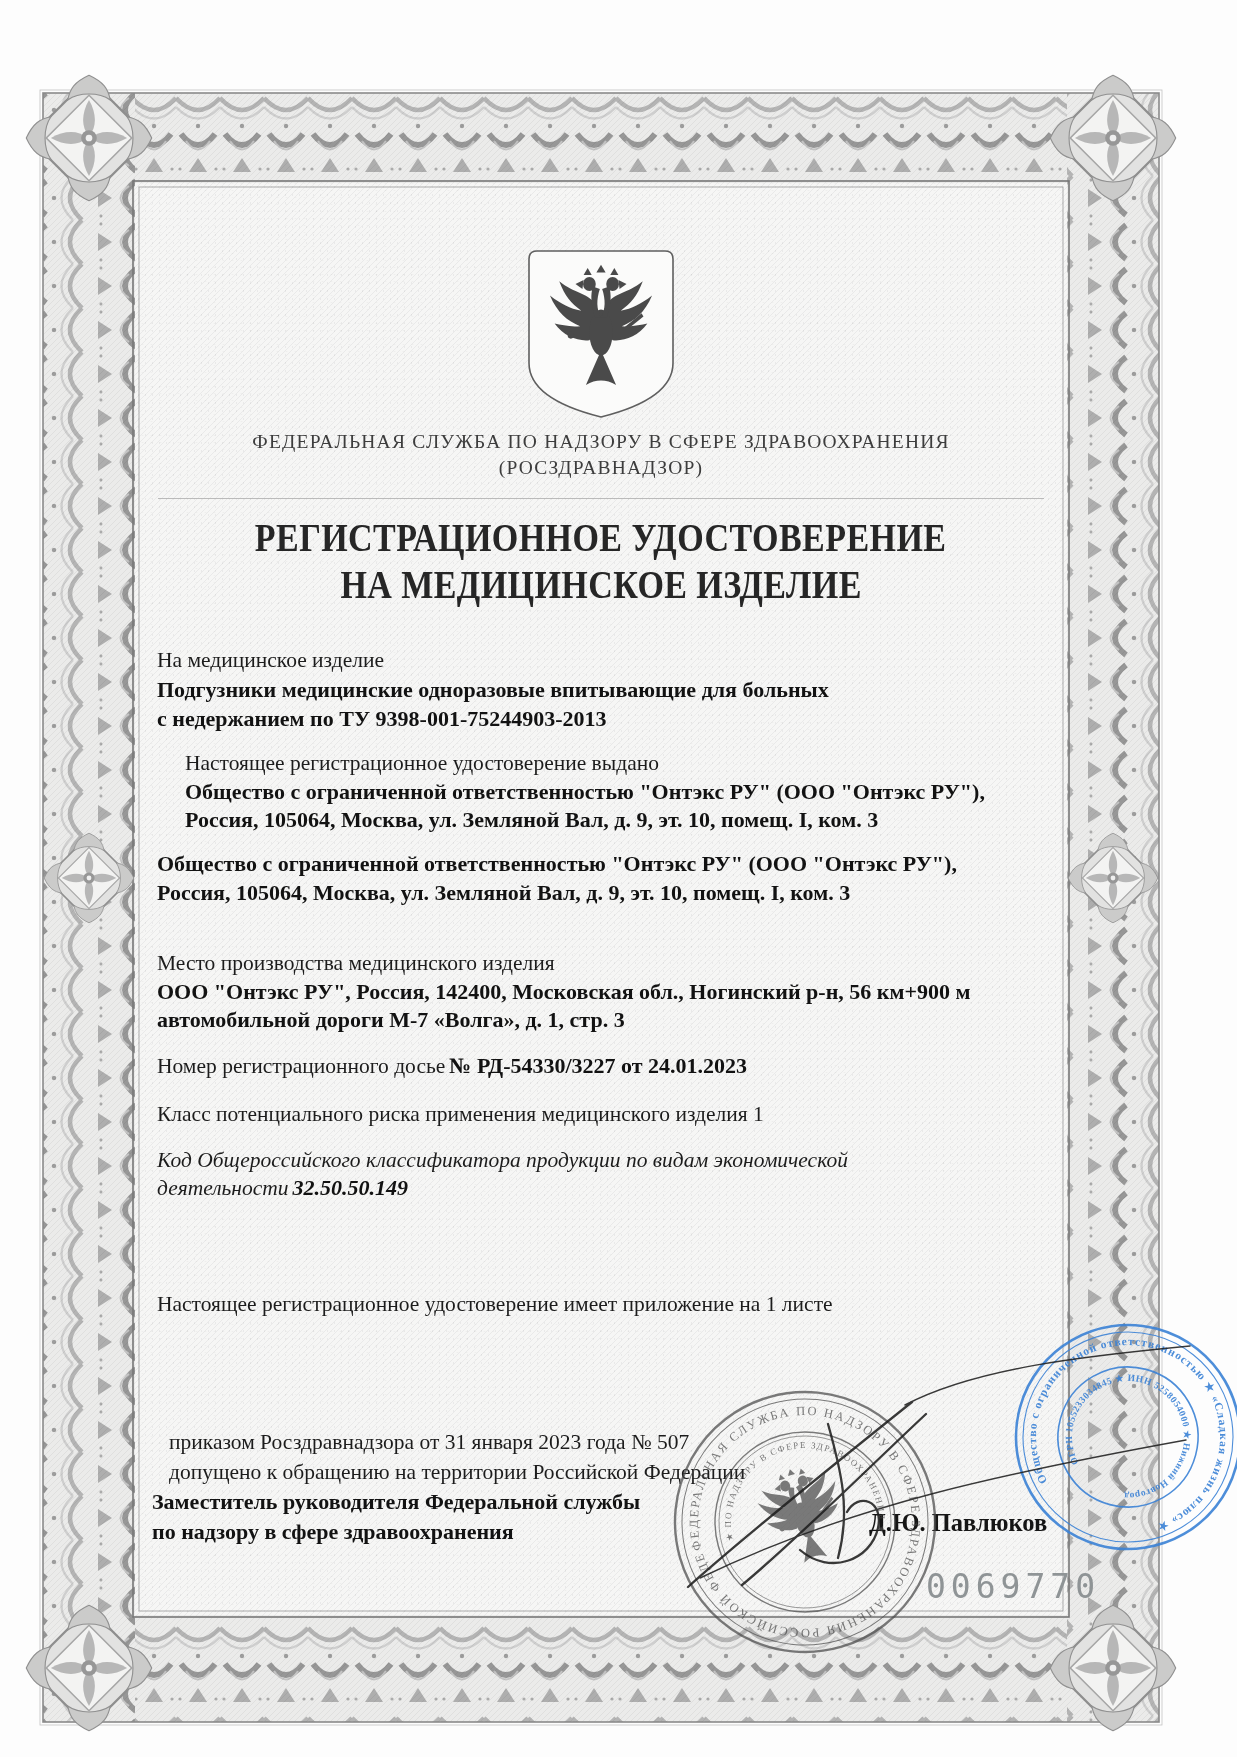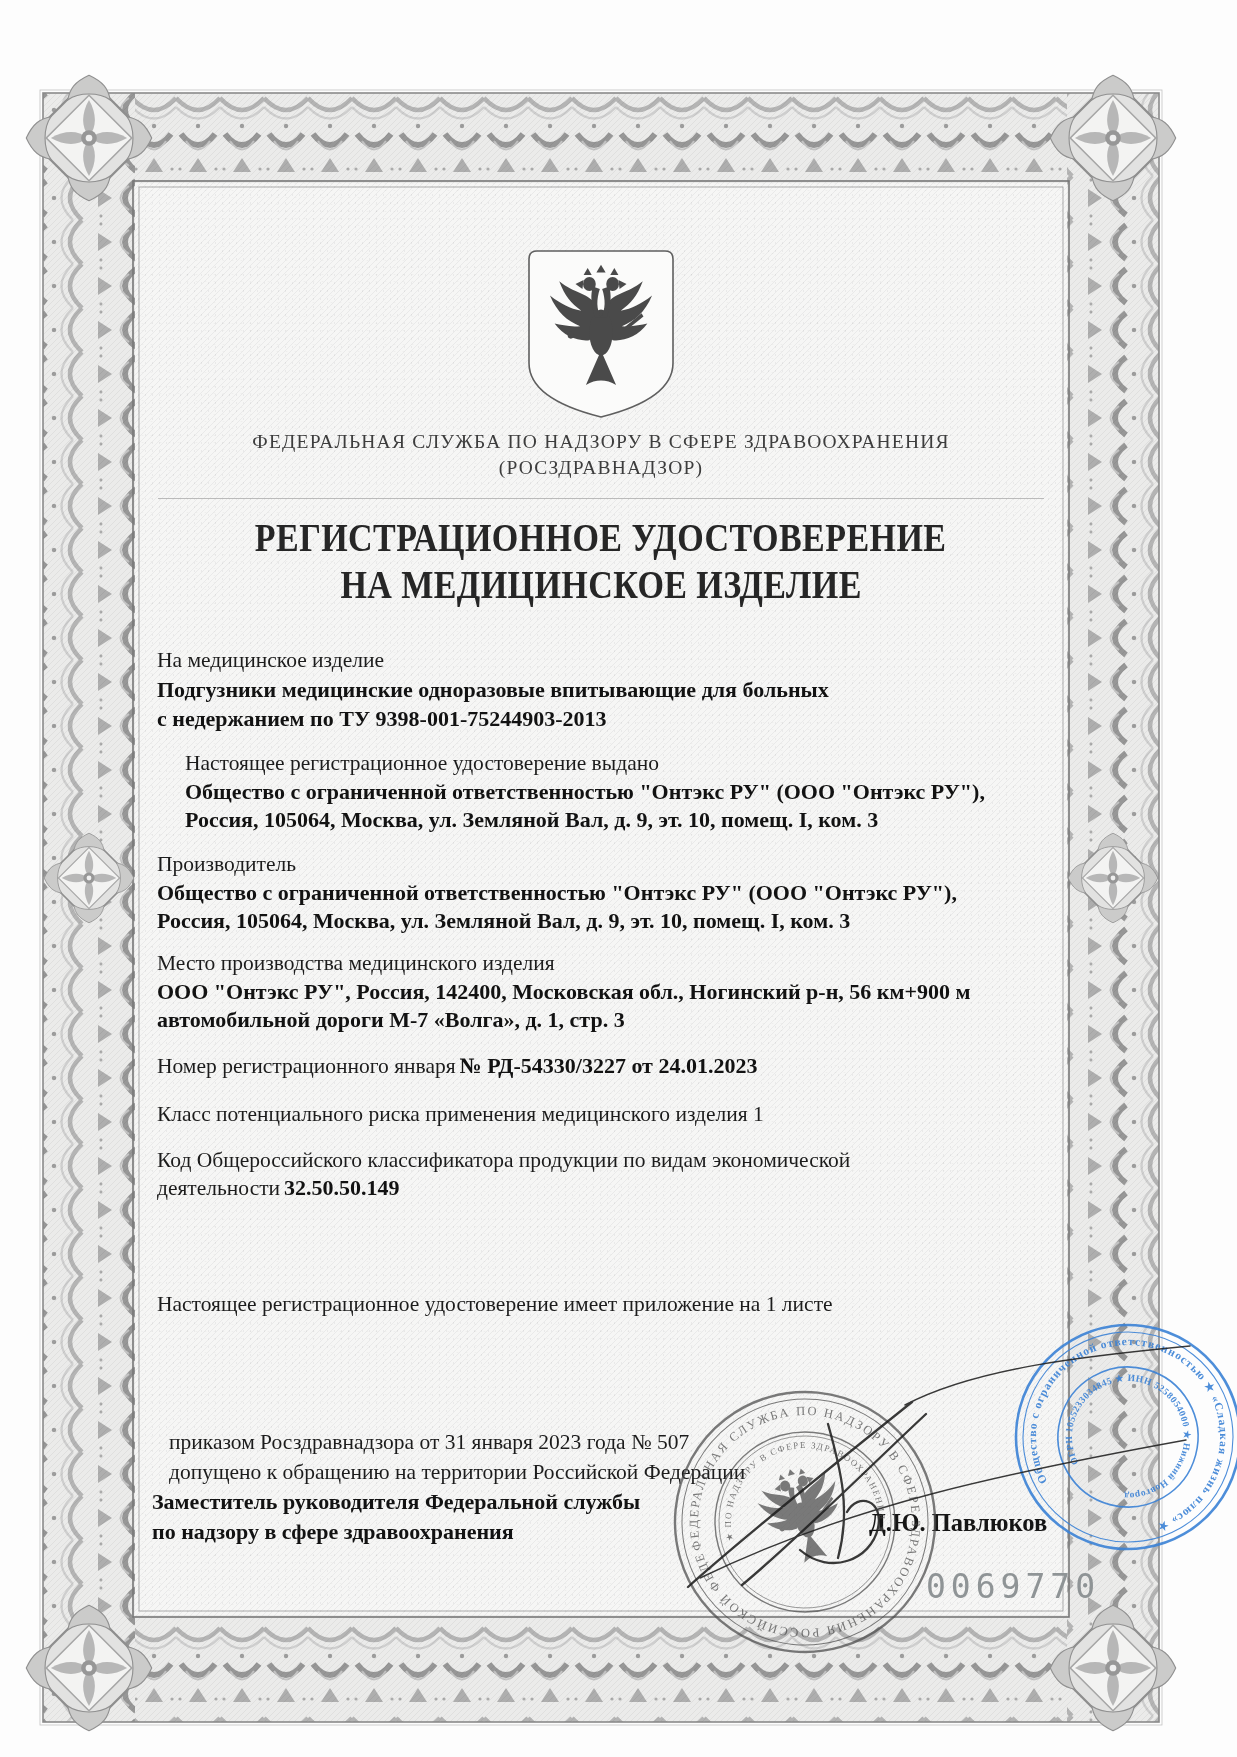--- a/index.html
+++ b/index.html
@@ -33,21 +33,21 @@
               font-weight:bold; font-size:26.5px; color:#1b1b1b; }
   .dateline .d { word-spacing:7px; }
   .dateline .n { word-spacing:3px; }
 
   .para { left:157px; width:912px; color:#1c1c1c; }
   .lh29 { line-height:29px; } .lh28 { line-height:28.5px; } .lh27 { line-height:27px; } .lh30 { line-height:30px; }
   .reg { font-size:21.5px; font-weight:normal; }
   .bld { font-size:22px; font-weight:bold; color:#121212; }
   .p-product { top:646px; } .p-holder { top:749px;margin-left:28px; } .p-manuf { top:850px; }
   .p-site { top:949px; } .p-dossier { top:1052px; } .p-risk { top:1100px; }
-  .p-okpd { top:1147px; } .p-annex { top:1290px; }
+  .p-okpd { top:1147px;font-style:italic; } .p-annex { top:1290px; }
 
   .footer-order { top:1427px; left:152px; width:760px; color:#1c1c1c; }
   .footer-order .ind { margin-left:17px; }
   .signer-name { top:1509px; left:869px; font-size:24.5px; font-weight:bold; color:#151515; }
   .serial { top:1567px; left:926px; font-family:"DejaVu Sans Mono", monospace;
             font-size:33px; letter-spacing:5px; color:#8f9496; }
 </style>
 </head>
 <body>
 
@@ -162,33 +162,32 @@
       <div class="bld">с недержанием по ТУ 9398-001-75244903-2013</div>
     </div>
 
     <div class="abs para lh28 p-holder">
       <div class="reg">Настоящее регистрационное удостоверение выдано</div>
       <div class="bld">Общество с ограниченной ответственностью "Онтэкс РУ" (ООО "Онтэкс РУ"),</div>
       <div class="bld">Россия, 105064, Москва, ул. Земляной Вал, д. 9, эт. 10, помещ. I, ком. 3</div>
     </div>
 
     <div class="abs para lh28 p-manuf">
-      <div class="reg">Производитель</div>
       <div class="bld">Общество с ограниченной ответственностью "Онтэкс РУ" (ООО "Онтэкс РУ"),</div>
       <div class="bld">Россия, 105064, Москва, ул. Земляной Вал, д. 9, эт. 10, помещ. I, ком. 3</div>
     </div>
 
     <div class="abs para lh28 p-site">
       <div class="reg">Место производства медицинского изделия</div>
       <div class="bld" style="white-space:nowrap;">ООО "Онтэкс РУ", Россия, 142400, Московская обл., Ногинский р-н, 56 км+900 м</div>
       <div class="bld">автомобильной дороги М-7 «Волга», д. 1, стр. 3</div>
     </div>
 
     <div class="abs para lh28 p-dossier">
-      <span class="reg">Номер регистрационного января</span>
+      <span class="reg">Номер регистрационного досье</span>
       <span class="bld">№ РД-54330/3227 от 24.01.2023</span>
     </div>
 
     <div class="abs para lh28 p-risk">
       <span class="reg">Класс потенциального риска применения медицинского изделия 1</span>
     </div>
 
     <div class="abs para lh27 p-okpd">
       <div class="reg">Код Общероссийского классификатора продукции по видам экономической</div>
       <div>

